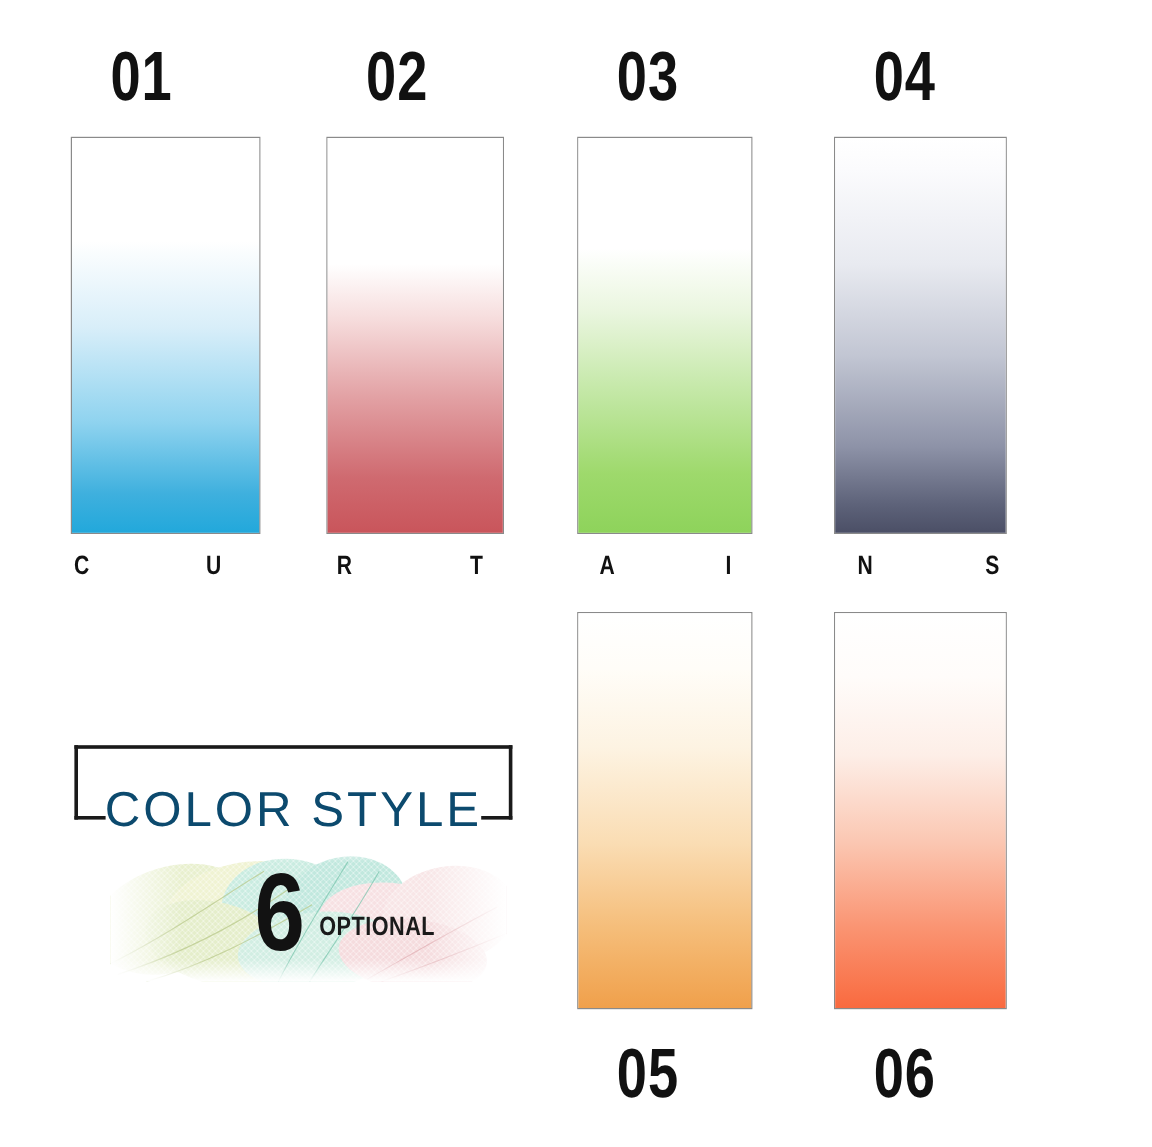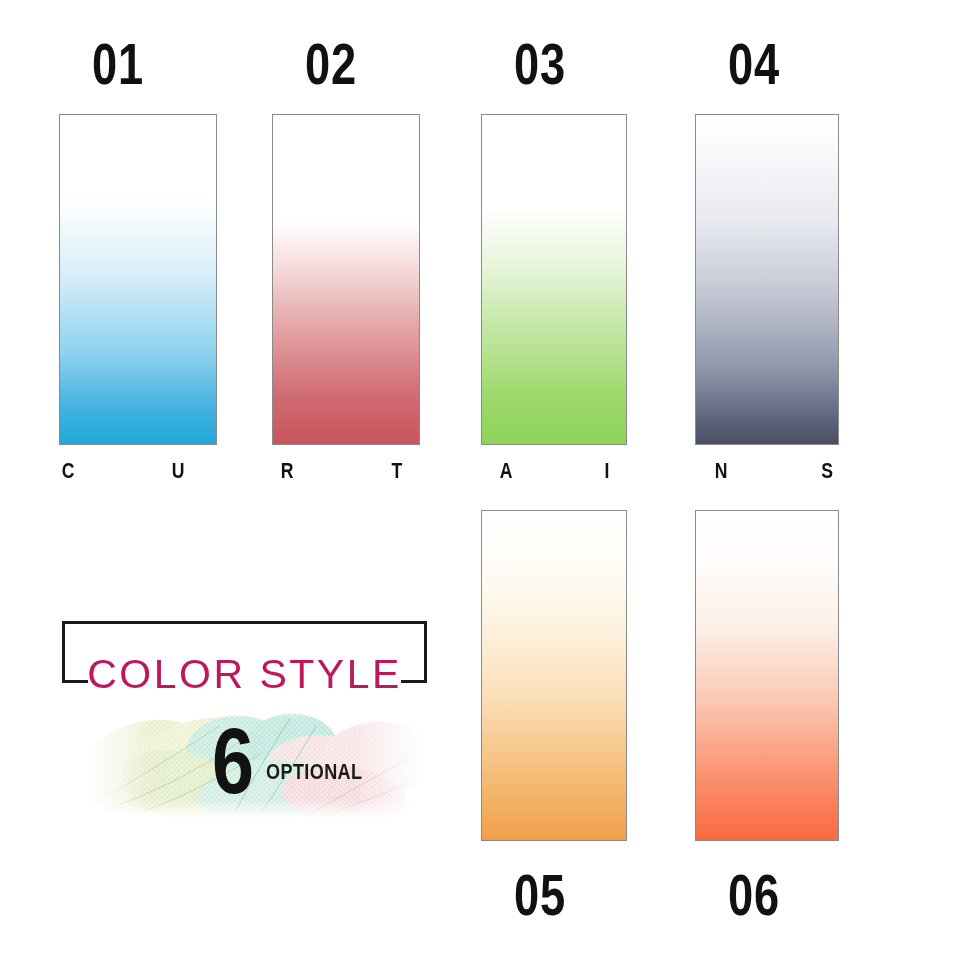--- a/index.html
+++ b/index.html
@@ -96,21 +96,21 @@
   }
   #color-style-title {
     position: absolute;
     left: 0; right: 0;
     top: 30px;
     text-align: center;
     font-family: "Liberation Sans", sans-serif;
     font-weight: 400;
     font-size: 41px;
     letter-spacing: 2.5px;
-    color: #be185d;
+    color: #0c4a6e;
     white-space: nowrap;
     user-select: none;
   }
 
   
   #leaf-banner {
     position: absolute;
     left: 92px;
     top: 700px;
     width: 330px;

